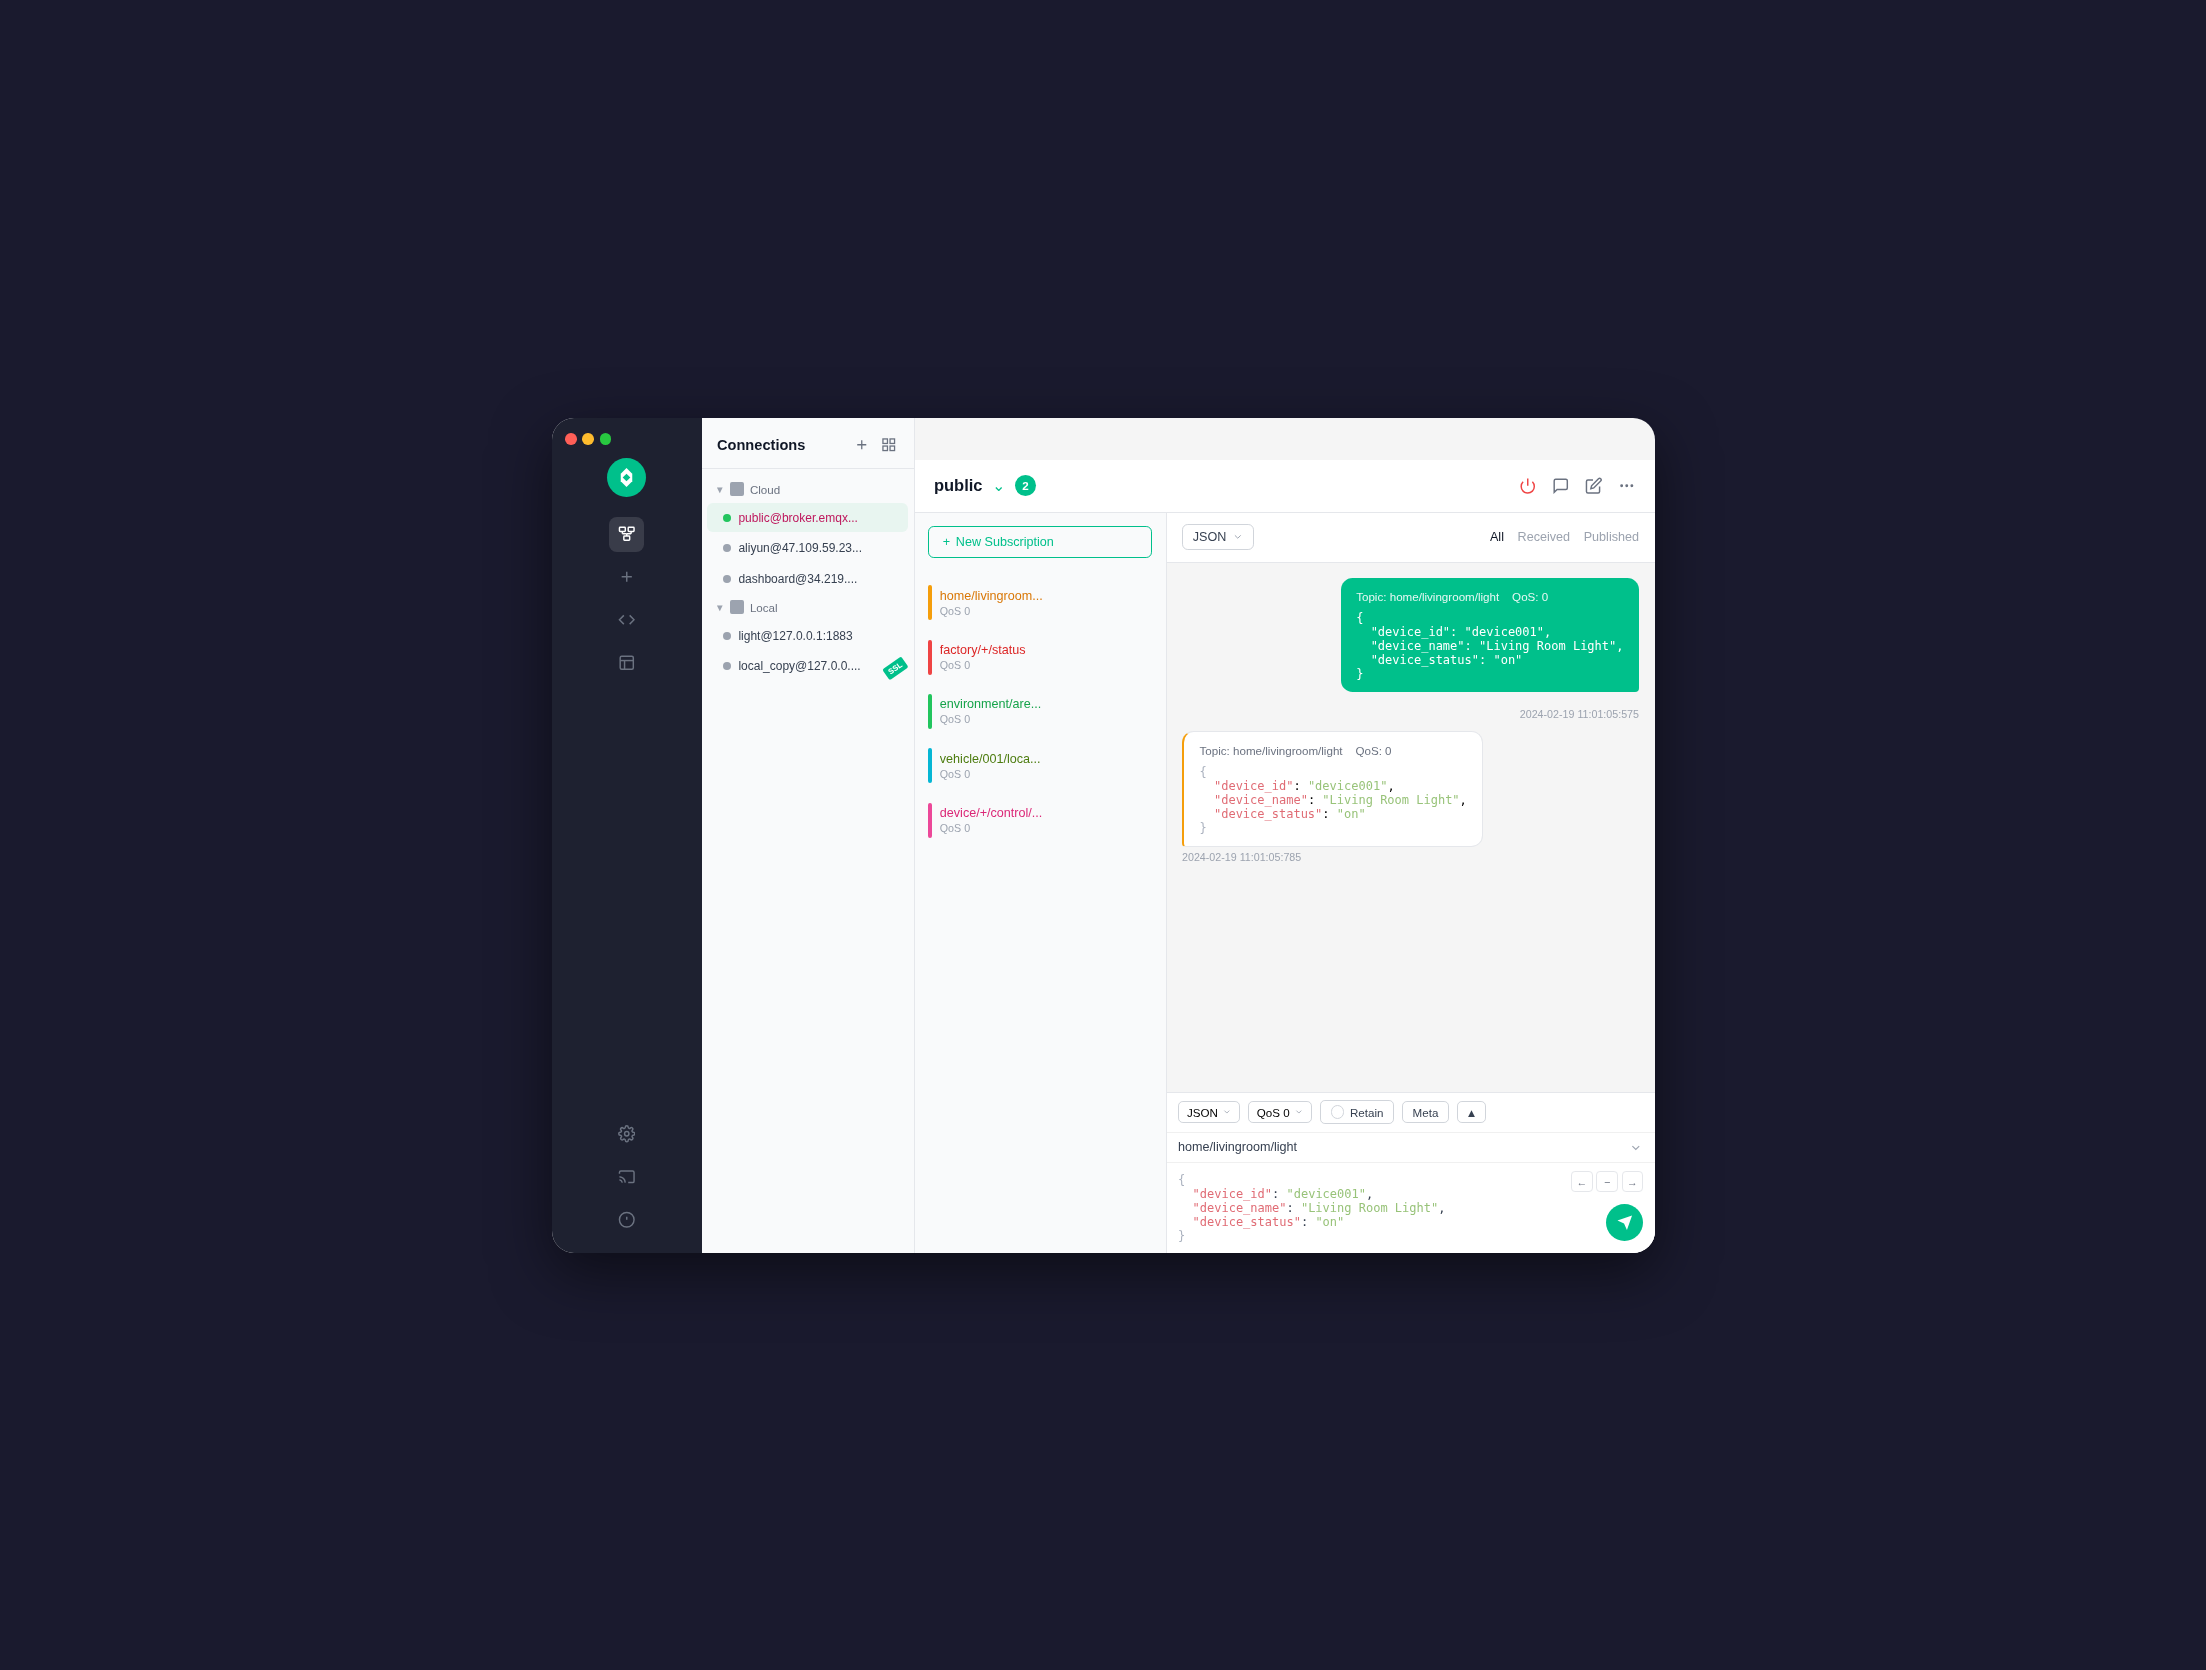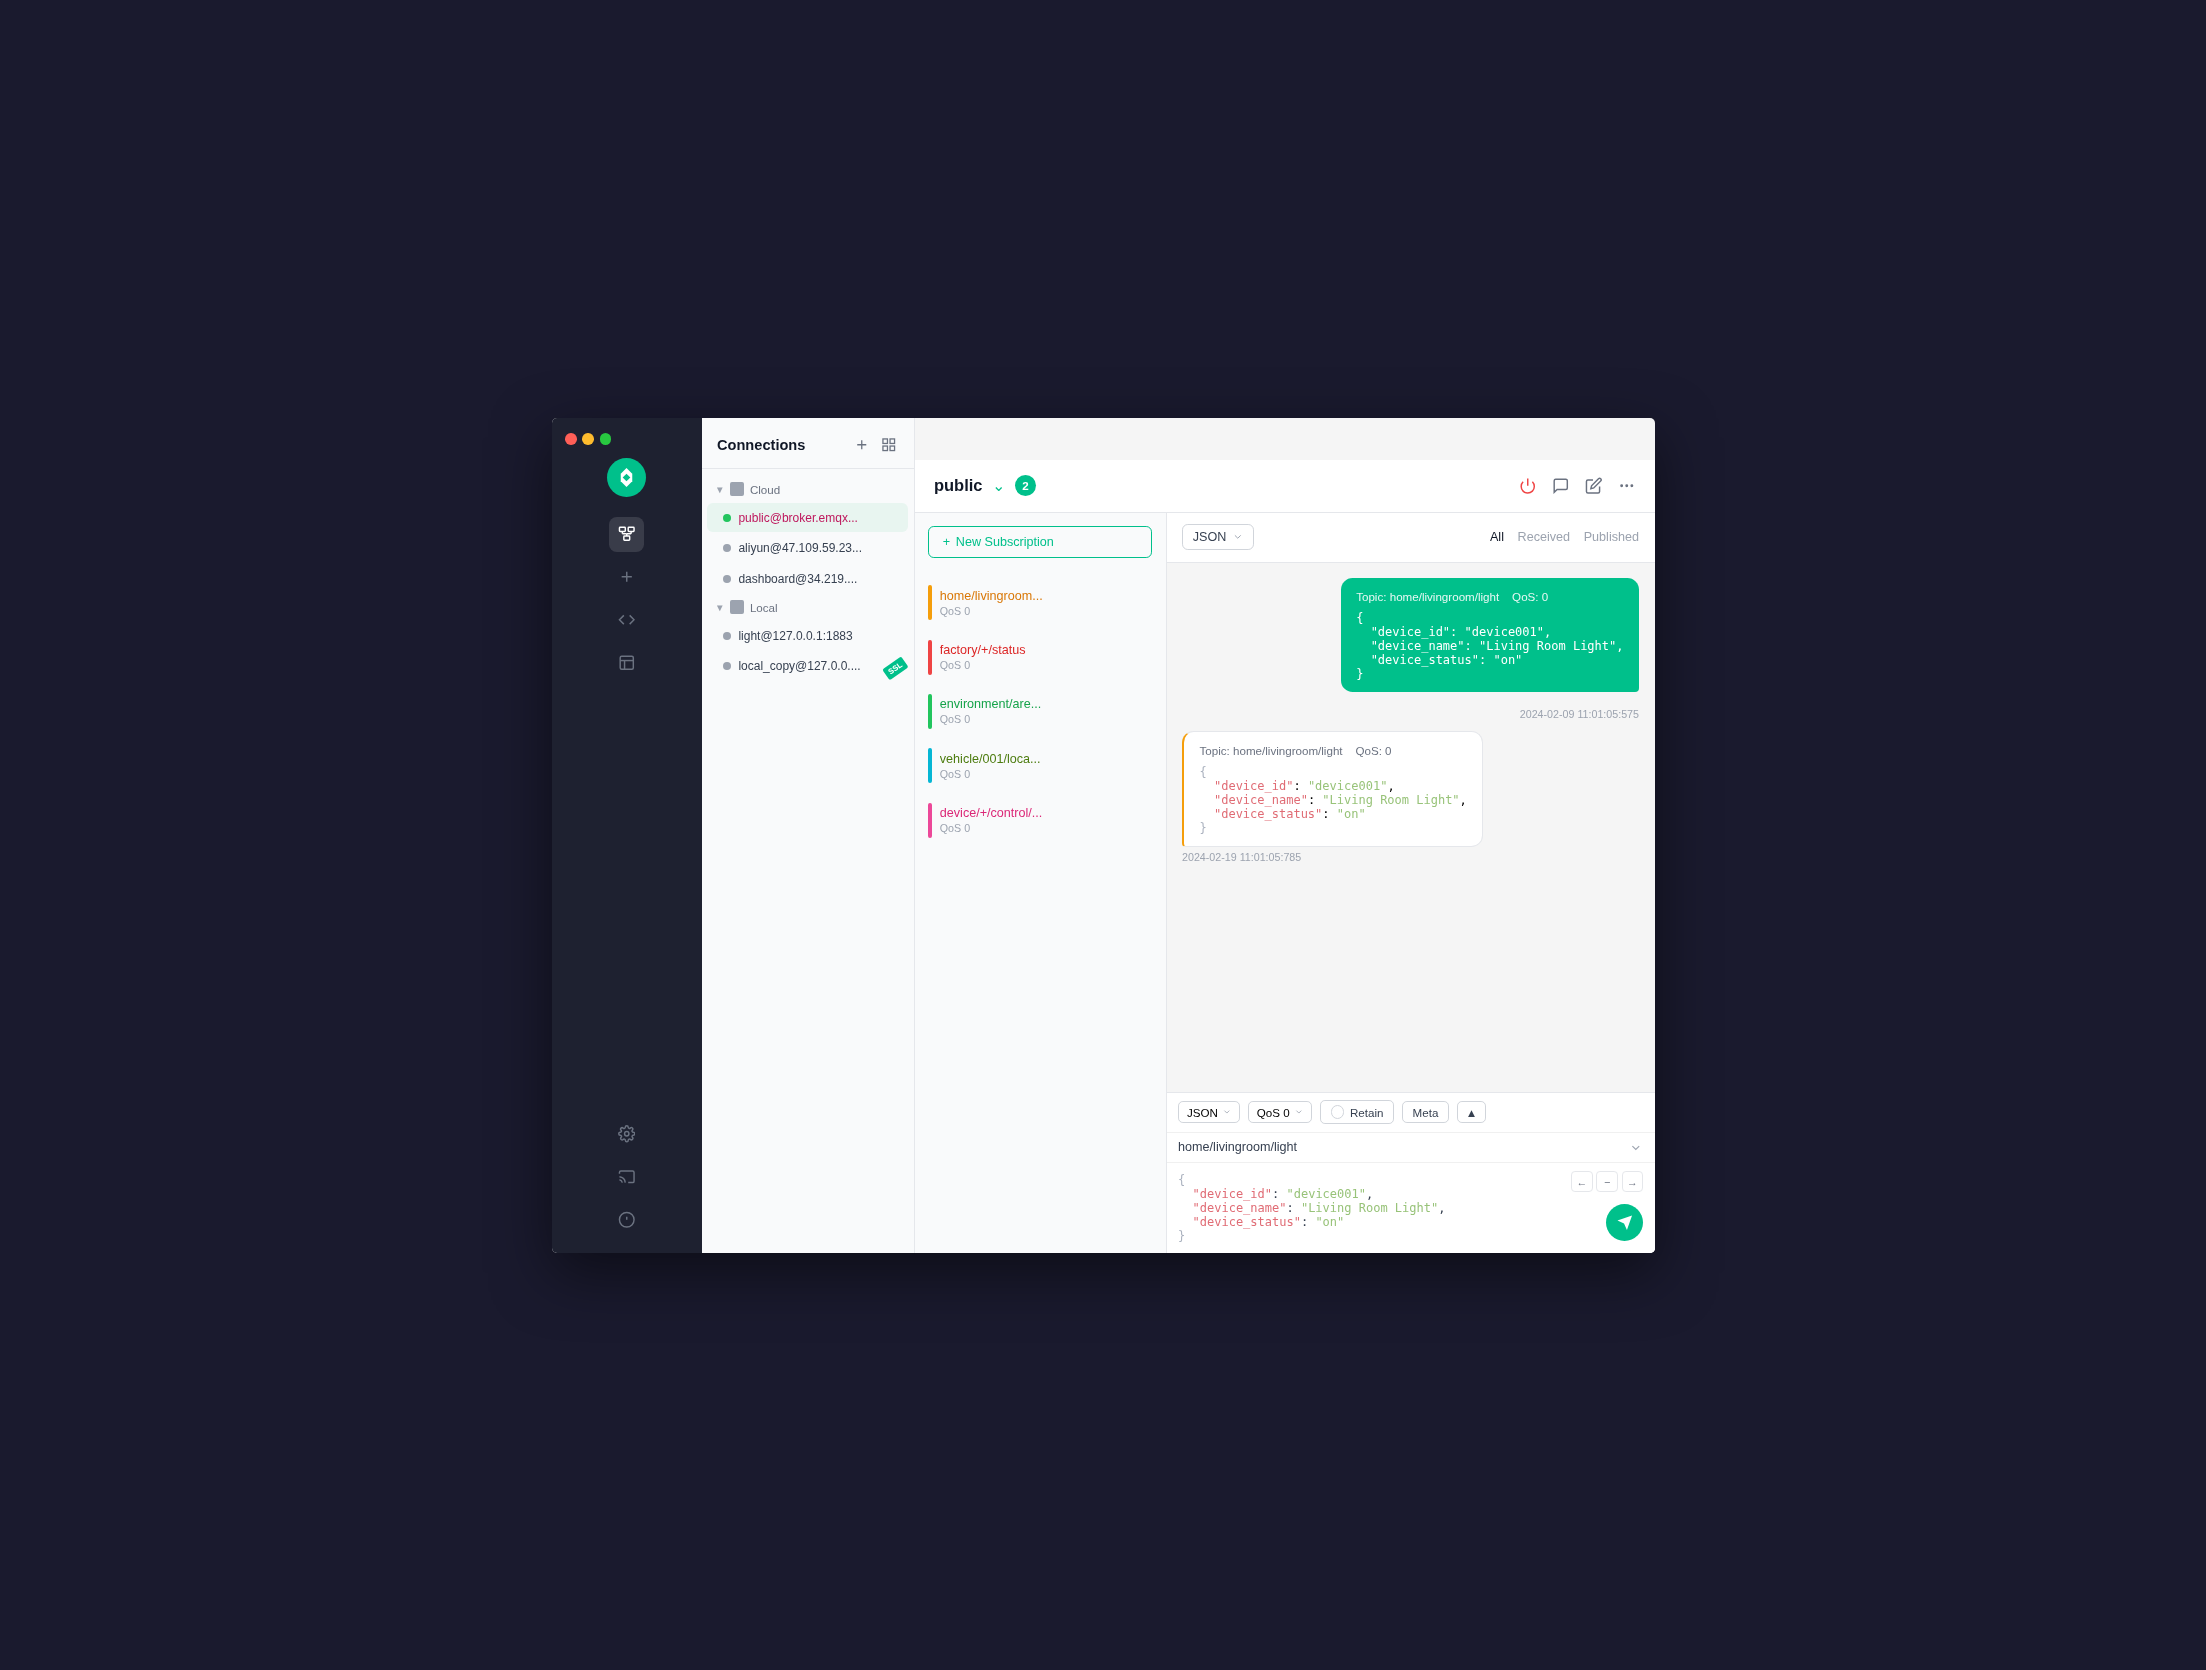--- a/index.html
+++ b/index.html
@@ -9,21 +9,21 @@
       display: flex;
       align-items: center;
       justify-content: center;
       min-height: 100vh;
       padding: 19.4px;
     }
     .window {
       width: 1103px;
       height: 835px;
       background: #f5f5f5;
-      border-radius: 5px;
+      border-radius: 22px;
       overflow: hidden;
       display: flex;
       box-shadow: 0 19.4px 58px rgba(0,0,0,0.5);
     }
     
     .sidebar {
       width: 150px;
       background: #1e2130;
       display: flex;
       flex-direction: column;
@@ -746,21 +746,21 @@
         <div class="messages-list">
 
           <div class="msg-published">
             <div class="msg-header">Topic: home/livingroom/light &nbsp;&nbsp; QoS: 0</div>
             <pre>{
   "device_id": "device001",
   "device_name": "Living Room Light",
   "device_status": "on"
 }</pre>
           </div>
-          <div class="msg-timestamp">2024-02-09 11:01:05:575</div>
+          <div class="msg-timestamp">2024-02-19 11:01:05:575</div>
 
           <div class="msg-received-wrapper">
             <div class="msg-received">
               <div class="msg-header">Topic: home/livingroom/light &nbsp;&nbsp; QoS: 0</div>
               <pre><span class="json-brace">{</span>
   <span class="json-key">"device_id"</span>: <span class="json-string">"device001"</span>,
   <span class="json-key">"device_name"</span>: <span class="json-string">"Living Room Light"</span>,
   <span class="json-key">"device_status"</span>: <span class="json-string">"on"</span>
 <span class="json-brace">}</span></pre>
             </div>

